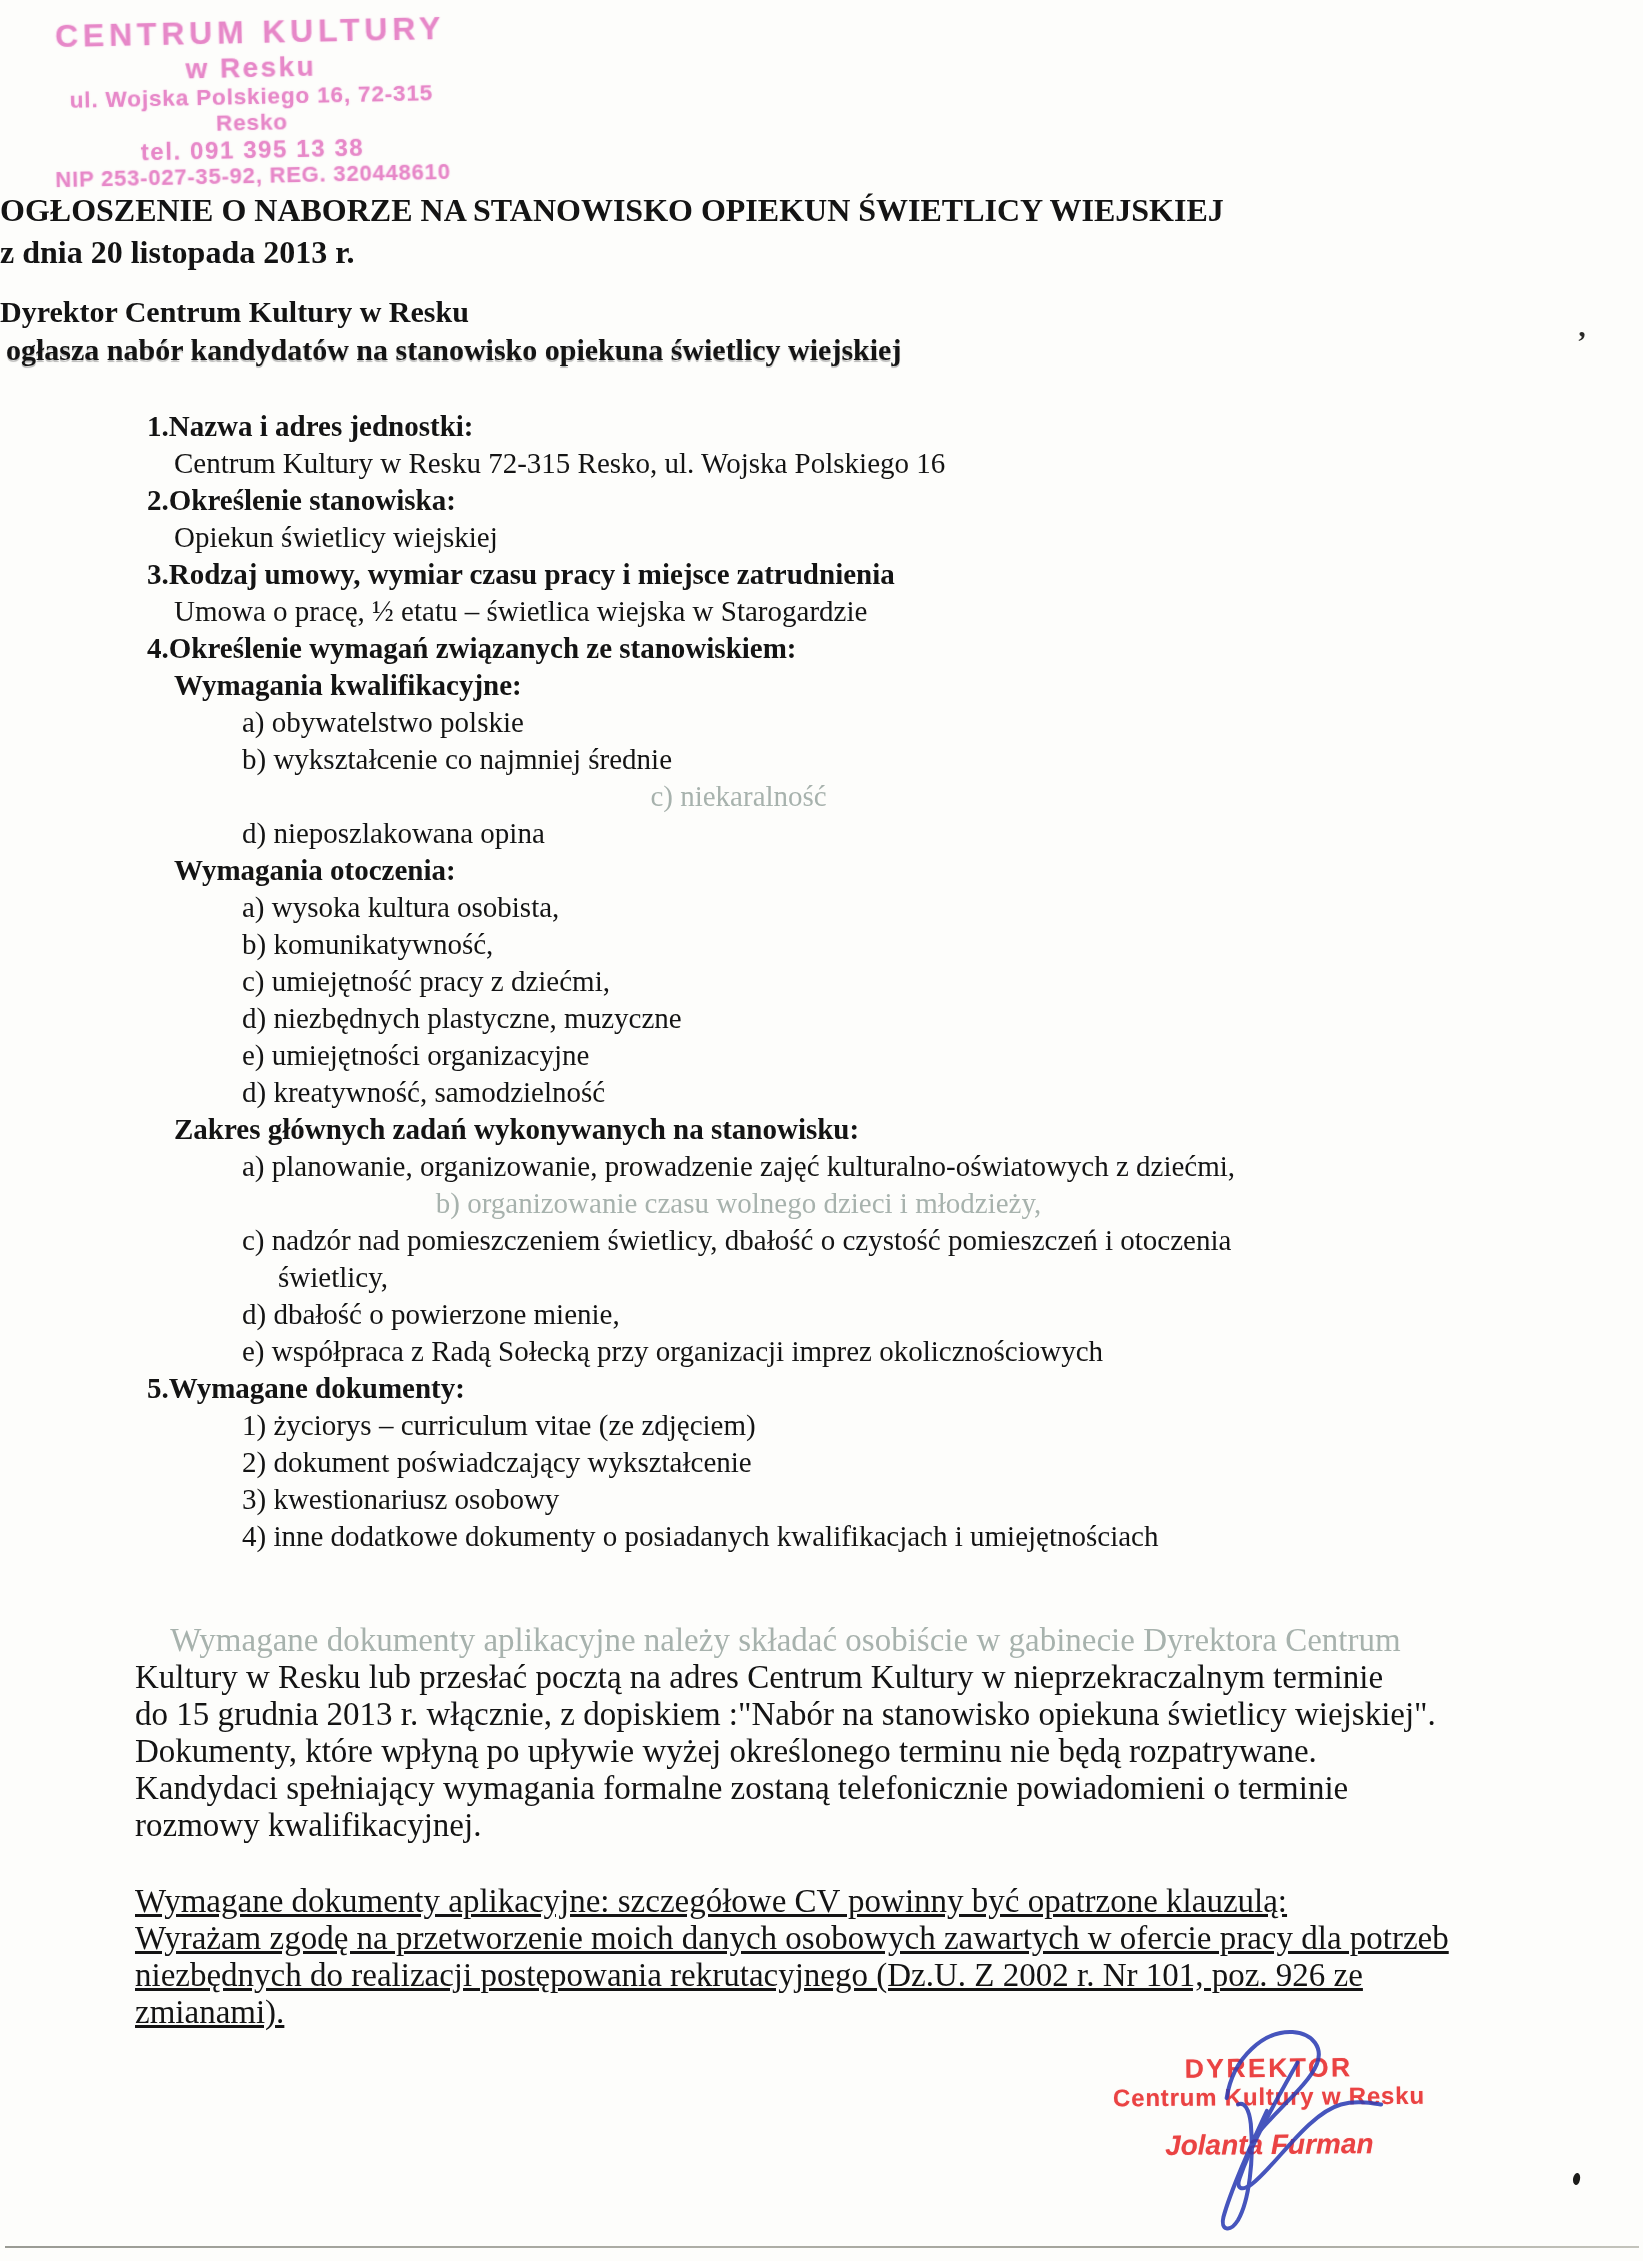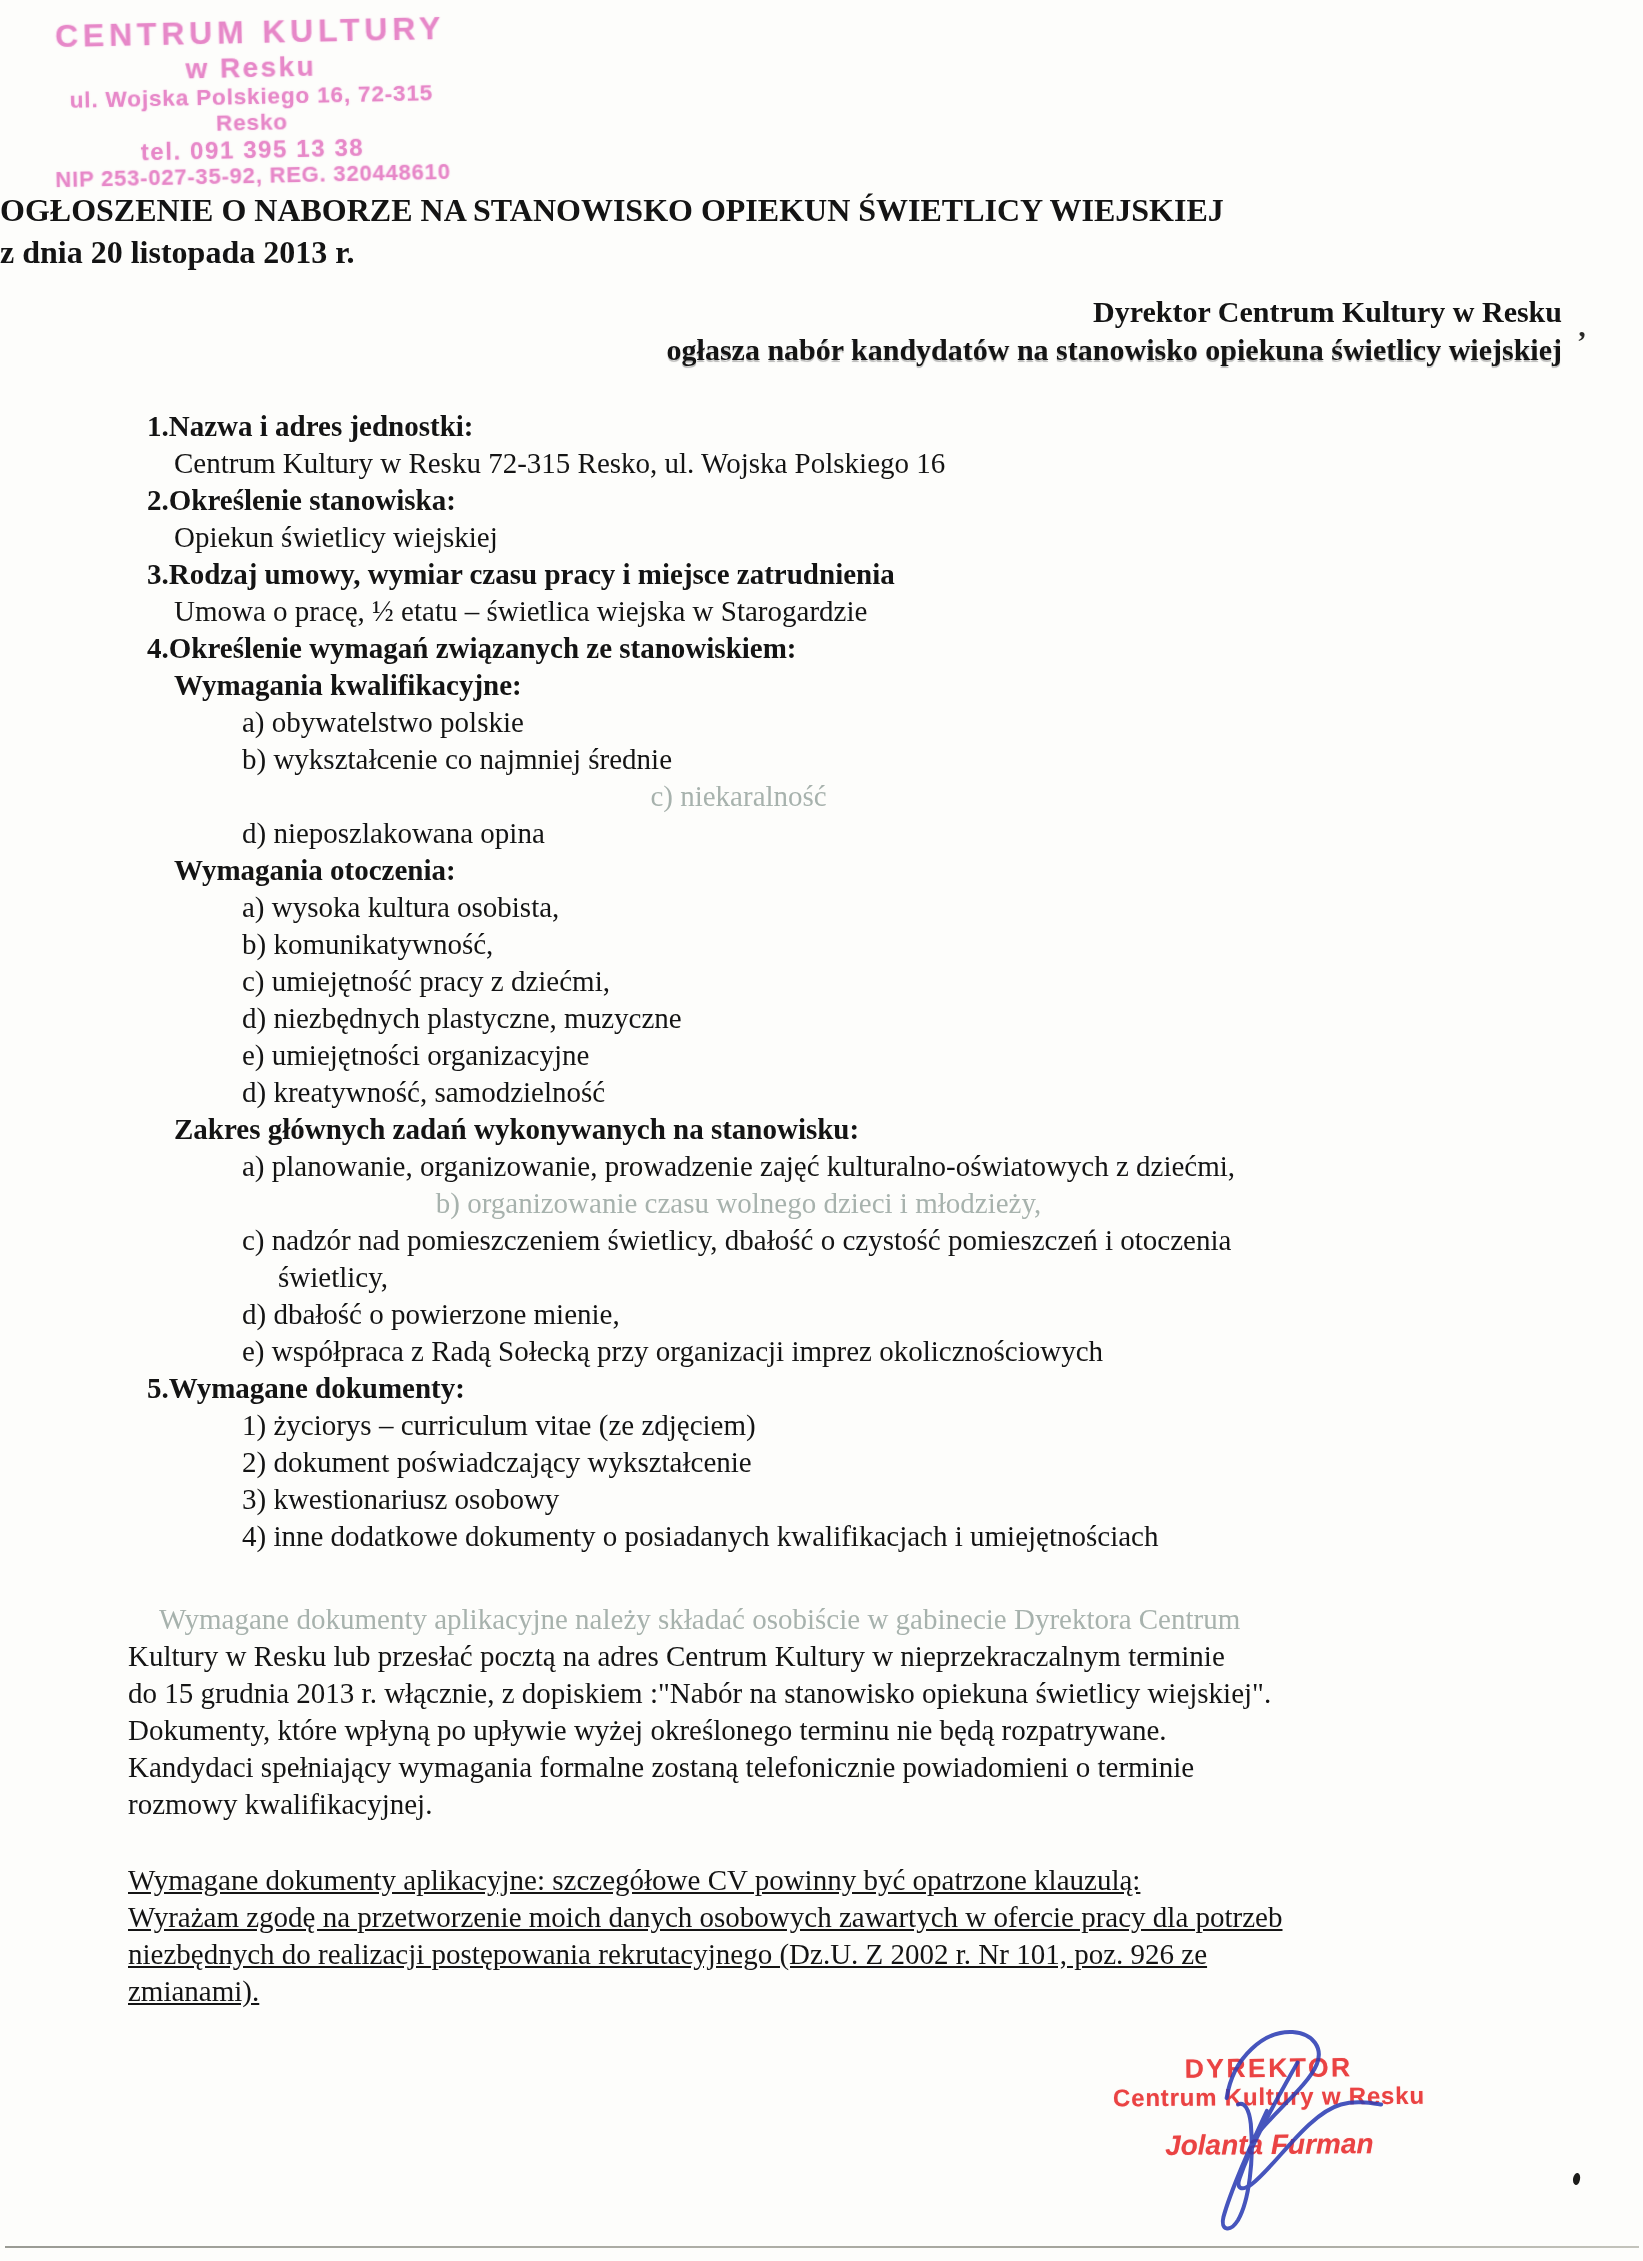--- a/index.html
+++ b/index.html
@@ -30,35 +30,36 @@
   .stamp-top .st-ids{font-size:22px;letter-spacing:0.8px;line-height:26.6px;}
   
   .title-block{
     position:absolute;top:189px;left:0;right:81px;
     font-weight:bold;
     font-size:32px;line-height:42px;
     white-space:nowrap;
   }
   .subtitle-block{
     position:absolute;top:293px;left:0;right:81px;
-    text-align:right;font-weight:bold;
+    text-align:left;font-weight:bold;
     font-size:30px;line-height:38px;
     white-space:nowrap;
   }
   .smear{text-shadow:0 2.4px 0.8px rgba(20,20,20,.28);padding-left:6px;}
   
   .body-block{
     position:absolute;top:408px;left:147px;
     font-size:29px;line-height:37px;
     white-space:nowrap;
   }
   .para{
-    position:absolute;left:128px;
-    font-size:29px;line-height:37px;
+    position:absolute;left:135px;
+    font-size:33px;line-height:37px;
     white-space:nowrap;
+    margin-top:21px;
   }
   .p1{top:1601px;}
   .p2{top:1862px;text-decoration:underline;}
   .ln{min-height:37px;}
   .b{font-weight:bold;}
   .i1{padding-left:27px;}
   .i2{padding-left:95px;}
   .i3{padding-left:131px;}
   .faded{color:#84938d;opacity:.7;filter:blur(0.6px);text-align:center;}
   

